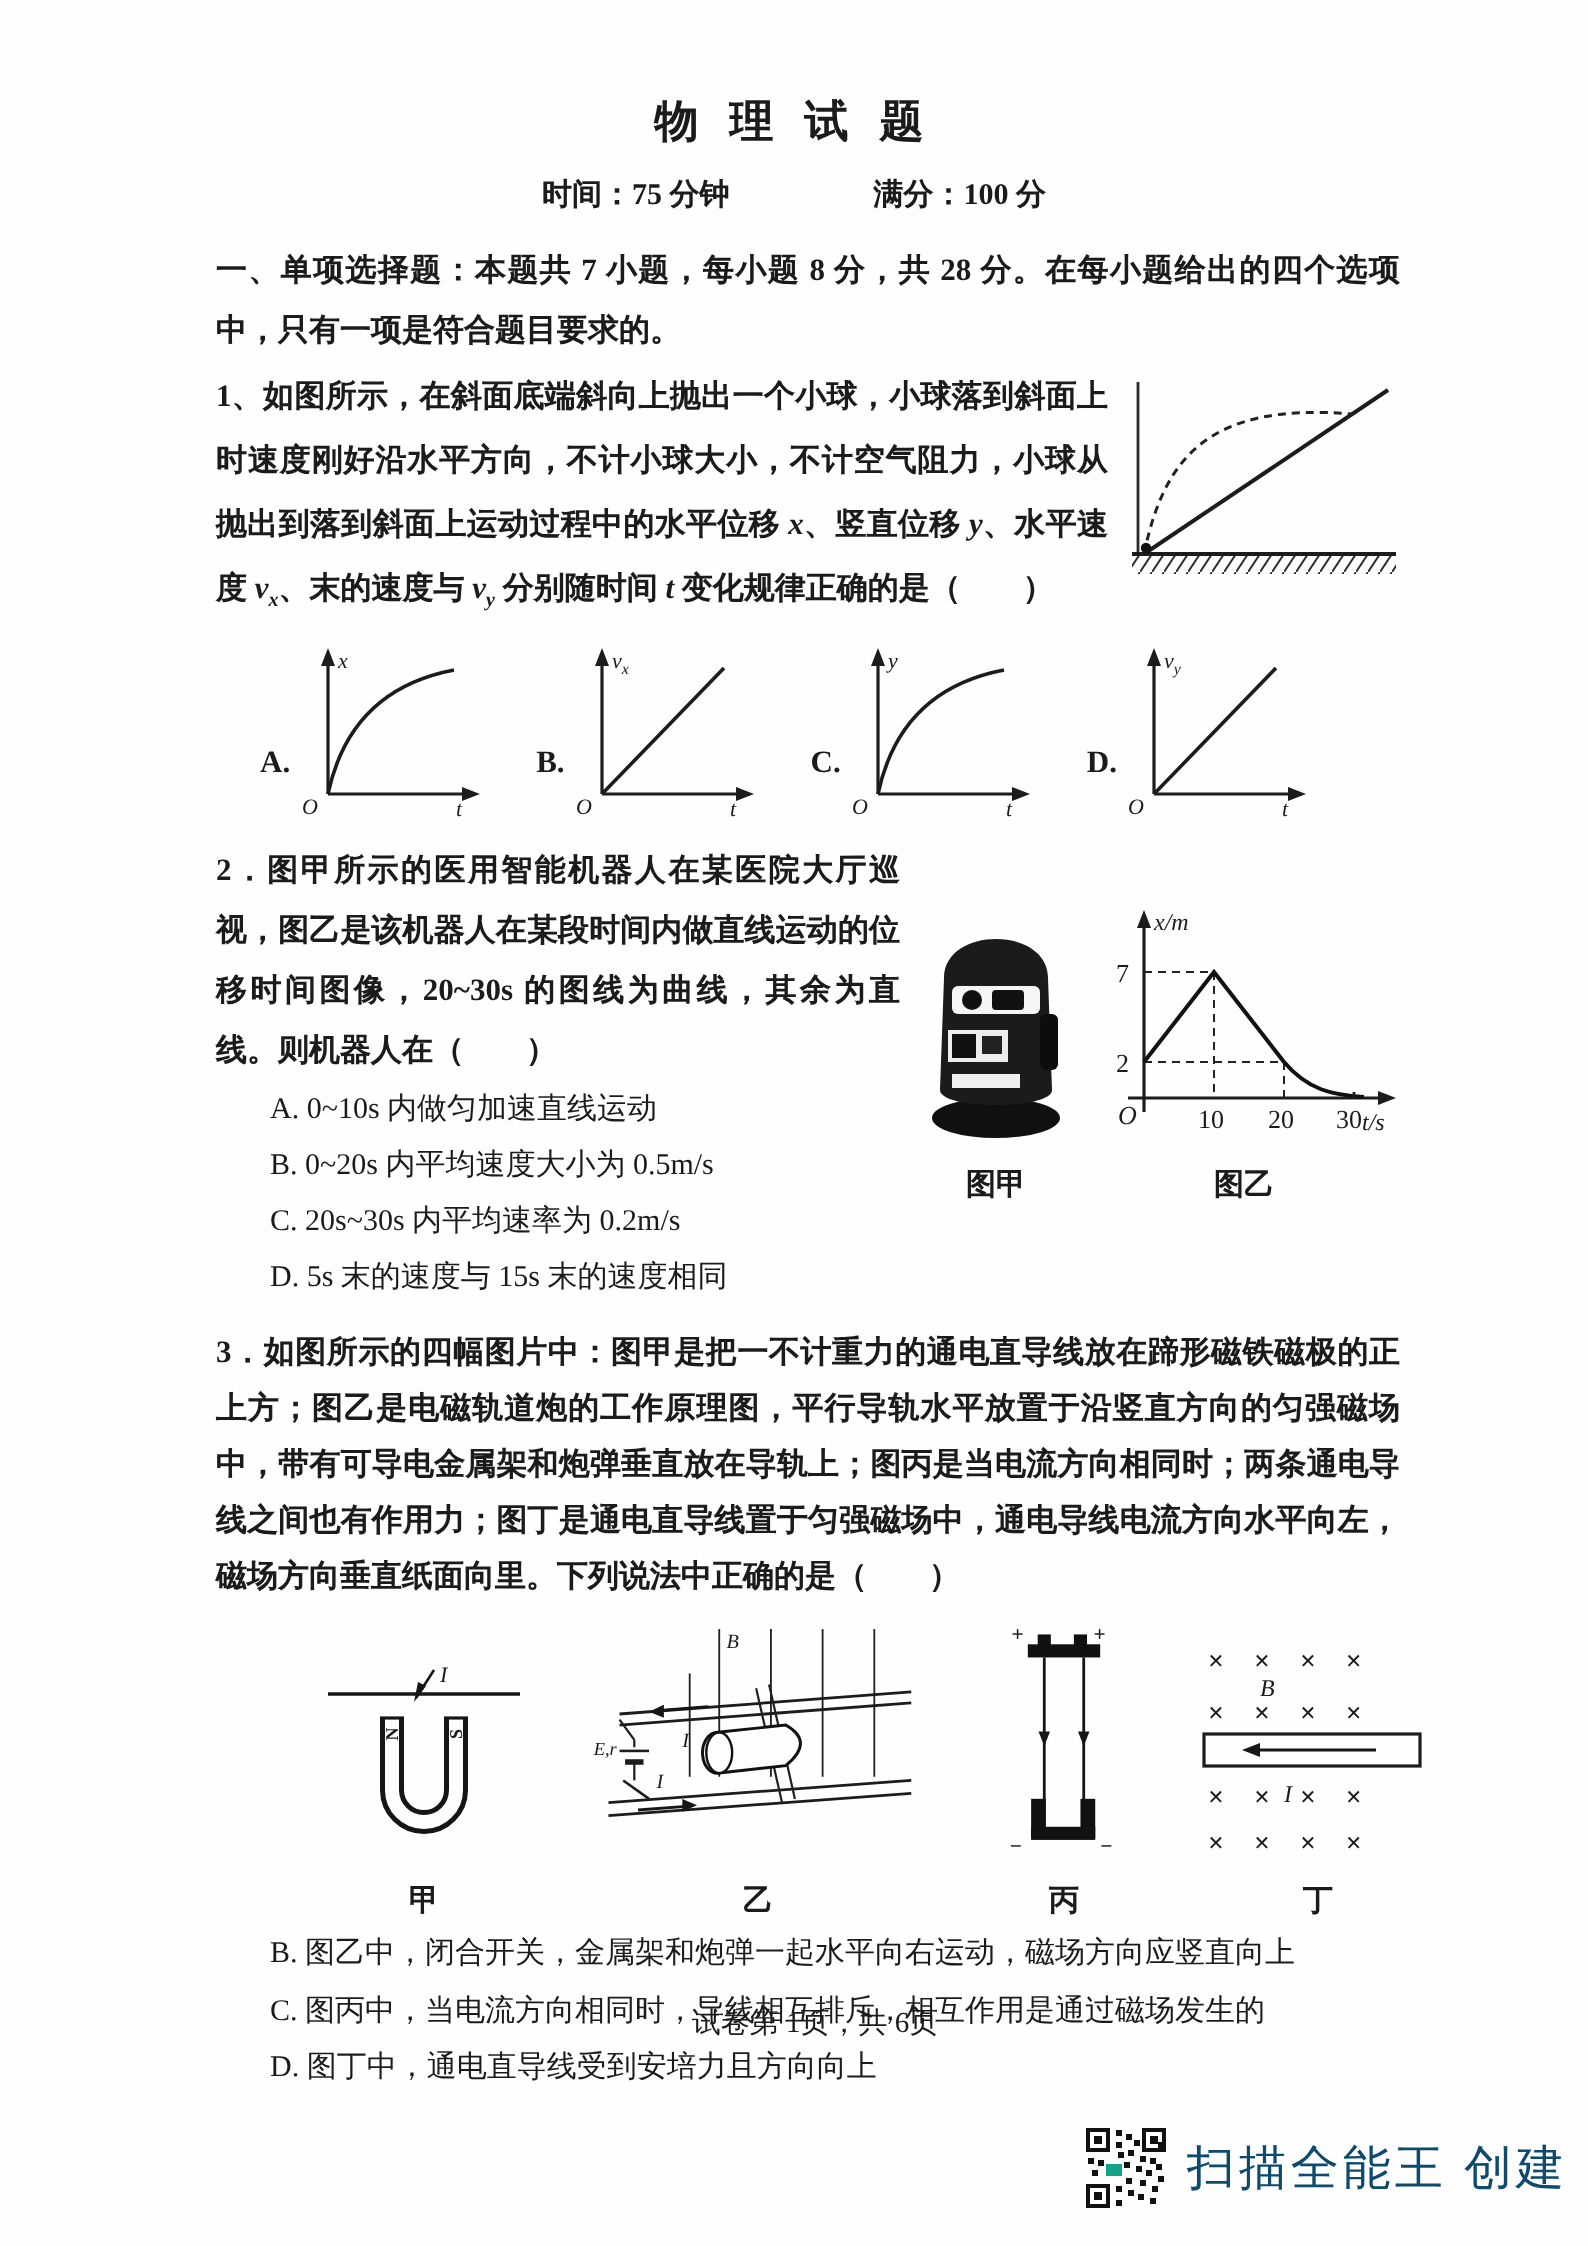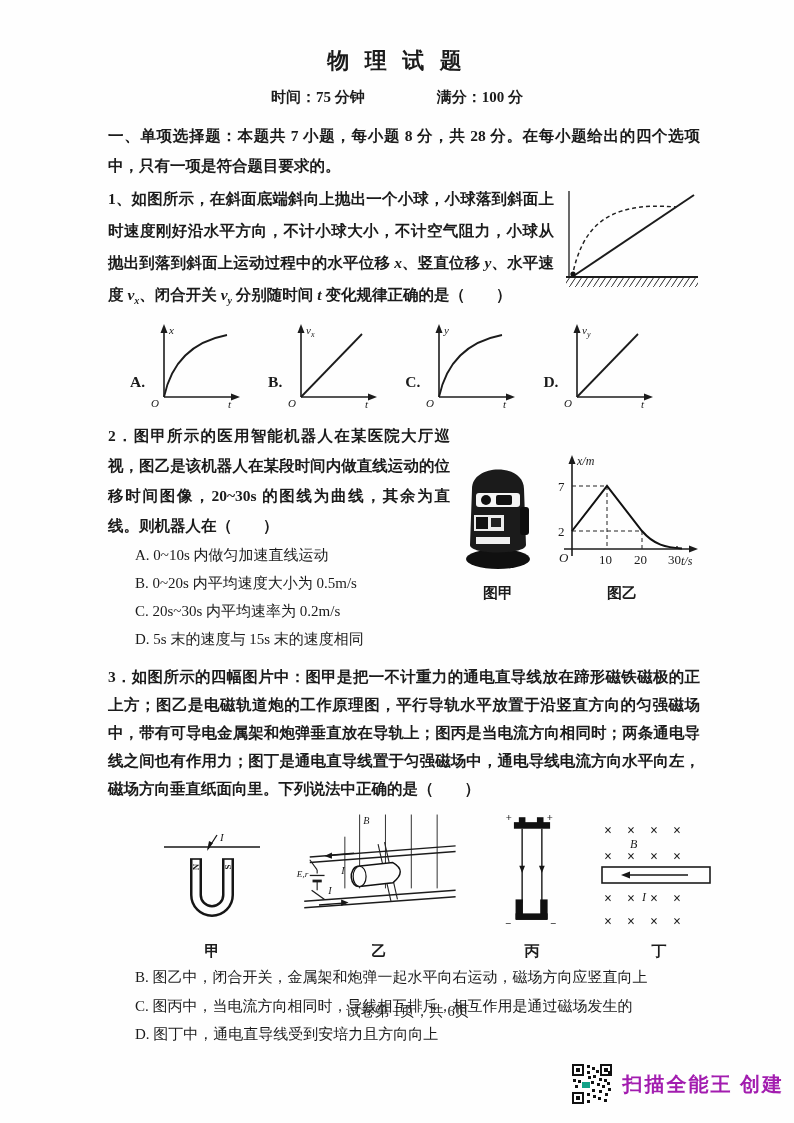--- a/index.html
+++ b/index.html
@@ -24,21 +24,21 @@
   .q2-figs { float:right; margin:30px 0 0 6px; display:flex; align-items:flex-end; gap:4px; }
   .figcol { display:flex; flex-direction:column; align-items:center; }
   .figcap { font-size:15px; font-weight:700; margin-top:14px; line-height:16px; }
   .option { font-weight:400; font-size:15px; margin-left:27px; }
   .q2 .option { line-height:28px; }
   .q3 { margin-top:10px; line-height:28px; }
   .q3-figs { display:flex; align-items:flex-end; gap:26px; margin:6px 0 4px 52px; clear:both; }
   .q3-opts .option { line-height:28.5px; }
   .footer { position:absolute; top:1002px; left:0; right:0; text-align:center; font-size:14.5px;padding-left:21px; }
   .scanner { position:absolute; top:1063px; right:10px; display:flex; align-items:center; gap:9px; }
-  .scanner-text { font-size:20px; font-weight:700; color:#a21caf; letter-spacing:2px;
+  .scanner-text { font-size:24px; font-weight:400; color:#0c4a6e; letter-spacing:2px;
                   font-family:"Liberation Sans", sans-serif; }
   svg { display:block; }
   svg text { font-family:"Liberation Serif", serif; fill:#1b1b1b; }
   .clear { clear:both; height:0; }
 </style>
 </head>
 <body>
 
 <div class="page">
 
@@ -62,21 +62,21 @@
             </pattern>
           </defs>
           <line x1="5" y1="4" x2="5" y2="90" stroke="#2a2a2a" stroke-width="1.4"></line>
           <line x1="2" y1="90" x2="134" y2="90" stroke="#1c1c1c" stroke-width="2"></line>
           <rect x="2" y="91" width="132" height="9" fill="url(#hatch)"></rect>
           <line x1="8" y1="90" x2="130" y2="8" stroke="#1c1c1c" stroke-width="2"></line>
           <path d="M8,90 C 18,42 40,14 112,20" fill="none" stroke="#222" stroke-width="1.5" stroke-dasharray="4,3"></path>
           <circle cx="9" cy="87" r="2.6" fill="#111"></circle>
         </svg>
       </span>
-      <span>1、如图所示，在斜面底端斜向上抛出一个小球，小球落到斜面上时速度刚好沿水平方向，不计小球大小，不计空气阻力，小球从抛出到落到斜面上运动过程中的水平位移 </span><span class="it">x</span><span>、竖直位移 </span><span class="it">y</span><span>、水平速度 </span><span class="it"><span>v</span><sub class="it">x</sub></span><span>、闭合开关 </span><span class="it"><span>v</span><sub class="it">y</sub></span><span> 分别随时间 </span><span class="it">t</span><span> 变化规律正确的是（　　）</span>
+      <span>1、如图所示，在斜面底端斜向上抛出一个小球，小球落到斜面上时速度刚好沿水平方向，不计小球大小，不计空气阻力，小球从抛出到落到斜面上运动过程中的水平位移 </span><span class="it">x</span><span>、竖直位移 </span><span class="it">y</span><span>、水平速度 </span><span class="it"><span>v</span><sub class="it">x</sub></span><span>、末的速度与 </span><span class="it"><span>v</span><sub class="it">y</sub></span><span> 分别随时间 </span><span class="it">t</span><span> 变化规律正确的是（　　）</span>
     </div>
 
     <div class="q1-graphs">
 
       <div class="graph-opt">
         <span class="opt-label">A.</span>
         <svg width="96" height="90" viewBox="0 0 96 90">
           <line x1="16" y1="76" x2="16" y2="9" stroke="#1c1c1c" stroke-width="1.6"></line>
           <polygon points="16,3 12.5,12 19.5,12" fill="#1c1c1c"></polygon>
           <line x1="16" y1="76" x2="86" y2="76" stroke="#1c1c1c" stroke-width="1.6"></line>

